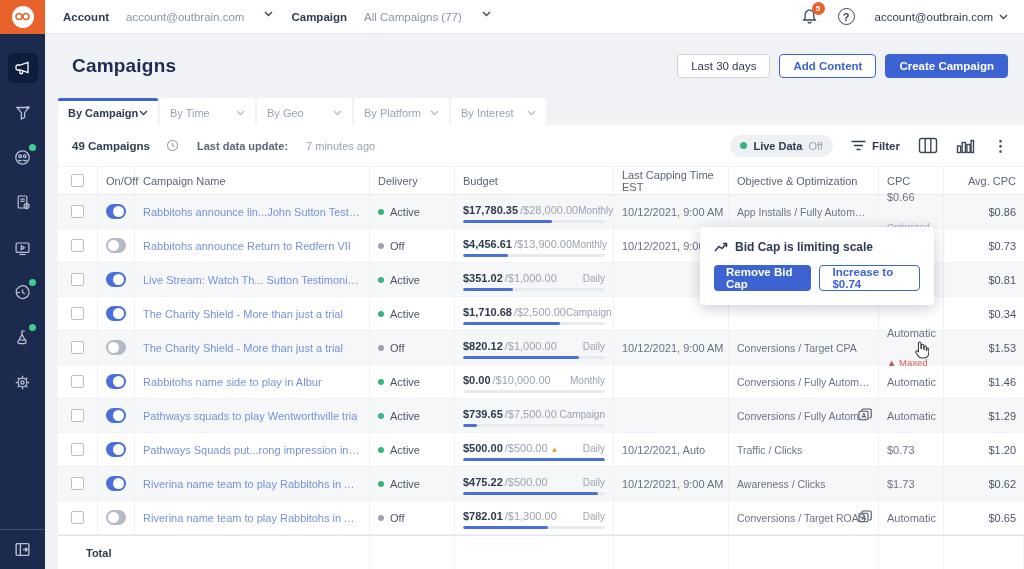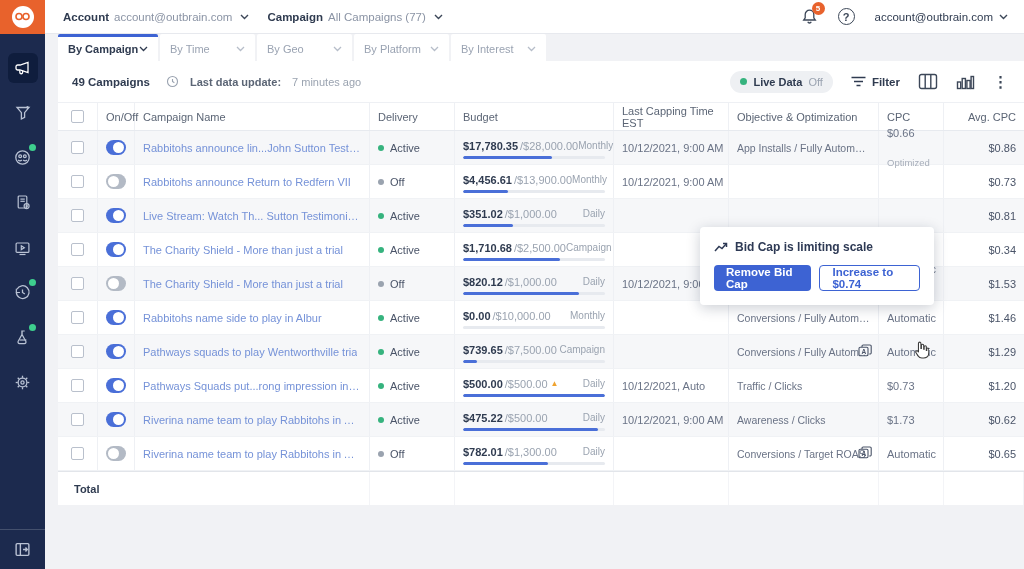--- a/index.html
+++ b/index.html
@@ -4,21 +4,21 @@
 <style>
   *{box-sizing:border-box;margin:0;padding:0}
   html,body{width:1024px;height:569px;overflow:hidden}
   body{font-family:"Liberation Sans",sans-serif;background:#f1f2f5;position:relative;color:#2f3b50}
   svg{display:block}
 
   
   .topbar{position:absolute;top:0;left:0;right:0;height:34px;background:#fff;border-bottom:1px solid #e7e9ee;display:flex;align-items:center;z-index:5}
   .logo{width:45px;height:34px;background:#e8622c;display:flex;align-items:center;justify-content:center;flex:0 0 45px;cursor:pointer}
   .logo-circle{width:22px;height:22px;border-radius:50%;background:#fff;display:flex;align-items:center;justify-content:center}
-  .tb-item{display:flex;align-items:center;gap:5px;margin-left:18px;font-size:11.5px;cursor:pointer}
+  .tb-item{display:flex;align-items:flex-start;gap:17px;margin-left:18px;font-size:11.5px;cursor:pointer}
   .tb-label{font-weight:bold;color:#2f3b50}
   .tb-value{color:#8b94a5}
   .chev{margin-left:3px}
   .tb-right{margin-left:auto;display:flex;align-items:center;gap:20px;padding-right:16px}
   .bell-wrap{position:relative;cursor:pointer}
   .badge{position:absolute;top:-6px;right:-7px;background:#e8622c;color:#fff;font-size:8px;font-weight:bold;width:13px;height:13px;border-radius:50%;display:flex;align-items:center;justify-content:center}
   .help{width:17px;height:17px;border:1.4px solid #3c4758;border-radius:50%;font-size:11px;font-weight:bold;color:#3c4758;display:flex;align-items:center;justify-content:center;cursor:pointer}
   .tb-user{display:flex;align-items:center;gap:6px;font-size:11.5px;color:#2f3b50;cursor:pointer}
 
   
@@ -42,21 +42,21 @@
 
   .tabs{display:flex;gap:2px;margin-left:13px;height:27px}
   .tab{width:95px;background:#fff;display:flex;align-items:center;justify-content:space-between;padding:0 10px;font-size:11px;color:#9aa3b2;border-radius:2px 2px 0 0;cursor:pointer;border-top:3px solid transparent}
   .tab.active{width:100px;border-top:3px solid #3d63d3;color:#2f3b50;font-weight:bold}
   .tab.active .tchev{color:#2f3b50}
   .tchev{color:#b6bdc9}
 
   .panel{margin-left:13px;background:#fff;height:444px}
   .toolbar{height:42px;display:flex;align-items:center;padding:0 16px 0 14px;border-bottom:1px solid #eef0f4}
   .tb-count{font-size:11.5px;font-weight:bold;color:#2f3b50;margin-right:16px}
-  .tb-update{display:flex;align-items:center;gap:11px;font-size:11px;color:#9aa3b0}
+  .tb-update{display:flex;align-items:center;gap:18px;font-size:11px;color:#9aa3b0}
   .tb-update b{color:#5b6575;font-weight:bold}
   .toolbar-right{margin-left:auto;display:flex;align-items:center;gap:18px}
   .live-pill{background:#eef0f3;border-radius:12px;height:22px;display:flex;align-items:center;gap:6px;padding:0 10px;font-size:11px;cursor:pointer}
   .live-dot{width:7px;height:7px;border-radius:50%;background:#36b37e}
   .live-label{font-weight:bold;color:#2f3b50}
   .live-state{color:#9aa3b0}
   .filter-btn{display:flex;align-items:center;gap:6px;font-size:11.5px;font-weight:bold;color:#2f3b50;cursor:pointer}
   .tool-icon{color:#3c4758;cursor:pointer}
   .kebab{font-size:15px;font-weight:bold;color:#3c4758;cursor:pointer;line-height:1}
 
@@ -82,38 +82,38 @@
   .toggle.on{background:#4a6fd8}
   .toggle.off{background:#b3bac5}
   .knob{width:11px;height:11px;border-radius:50%;background:#fff;position:absolute;top:2px}
   .toggle.on .knob{right:2px}
   .toggle.off .knob{left:2px}
   .cname{color:#7592d8;white-space:nowrap;overflow:hidden;text-overflow:ellipsis;cursor:pointer}
   .dot{width:6px;height:6px;border-radius:50%;margin-right:6px;flex:0 0 6px}
   .dot.green{background:#36b37e}
   .dot.gray{background:#9aa3af}
   .budget-cell{flex-direction:column;justify-content:center;align-items:stretch !important;padding-top:3px}
-  .bline{display:flex;align-items:center;white-space:nowrap}
+  .bline{display:flex;align-items:flex-end;white-space:nowrap}
   .spent{font-weight:bold;color:#2f3b50;font-size:11px}
   .btotal{color:#9aa3b0;font-size:11px;margin-left:2px}
   .warn{color:#f0a32f;font-size:8px;margin-left:3px}
   .period{margin-left:auto;color:#9aa3b0;font-size:10px}
   .track{height:3px;background:#e7eaef;border-radius:2px;margin-top:4px;overflow:hidden}
   .fill{height:100%;background:#4a6fd8;border-radius:2px}
   .capping{color:#6a7386;white-space:nowrap}
   .obj-label{color:#6a7386;font-size:10.5px;white-space:nowrap;overflow:hidden;text-overflow:ellipsis}
   .ab{position:absolute;right:6px;top:9px}
   .cpc-cell{flex-direction:column;align-items:flex-start !important;justify-content:center}
   .cpc-main{color:#6a7386}
   .cpc-sub{font-size:9.5px;color:#a7aeba;margin-top:18px}
   .cpc-sub.alert{color:#d25757}
   .avg{color:#4a5468}
   .total-row{height:34px;display:flex;border-top:1px solid #e2e5ea;font-size:11px;font-weight:bold;color:#2f3b50}
   .total-row .c{display:flex;align-items:center;border-right:1px solid #f3f4f7}
-  .tlabel{width:77px;flex:0 0 77px;padding-left:16px;border-right:none !important}
+  .tlabel{width:77px;flex:0 0 77px;padding-left:28px;border-right:none !important}
 
   
   .tooltip{position:absolute;left:700px;top:227px;width:234px;background:#fff;border-radius:4px;box-shadow:0 3px 14px rgba(20,30,60,.22);z-index:9;padding:13px 14px 14px}
   .tt-title{display:flex;align-items:center;gap:7px;font-size:12px;font-weight:bold;color:#2e3a55}
   .tt-body{font-size:11px;color:#8a93a3;line-height:1.45;margin-top:7px}
   .tt-buttons{display:flex;gap:8px;margin-top:11px}
   .tt-btn{height:26px;border-radius:4px;font-size:11.5px;font-weight:bold;display:flex;align-items:center;padding:0 12px;cursor:pointer}
   .tt-primary{background:#3d63d3;color:#fff}
   .tt-secondary{background:#fff;border:1px solid #3d63d3;color:#3d63d3}
 
@@ -253,20 +253,28 @@
   <div class="sb-bottom">
     <svg width="17" height="17" viewBox="0 0 16 16" fill="none" stroke="currentColor" stroke-width="1.3">
         <rect x="2" y="2.5" width="12" height="11" rx="1"></rect>
         <line x1="6" y1="2.5" x2="6" y2="13.5"></line>
         <path d="M8.5 8h4M10.8 6.2L12.5 8l-1.7 1.8"></path>
       </svg>
   </div>
 </div>
 
 <div class="main">
+  <div class="page-header">
+    <div class="page-title">Campaigns</div>
+    <div class="hdr-buttons">
+      <div class="btn btn-plain">Last 30 days</div>
+      <div class="btn btn-outline">Add Content</div>
+      <div class="btn btn-primary">Create Campaign</div>
+    </div>
+  </div>
 
   <div class="tabs" id="tabs">
       <div class="tab active">
         <span>By Campaign</span>
         <svg class="tchev" width="9" height="6" viewBox="0 0 9 6">
           <polyline points="1,1 4.5,4.5 8,1" fill="none" stroke="currentColor" stroke-width="1.3"></polyline>
         </svg>
       </div>
       <div class="tab">
         <span>By Time</span>

